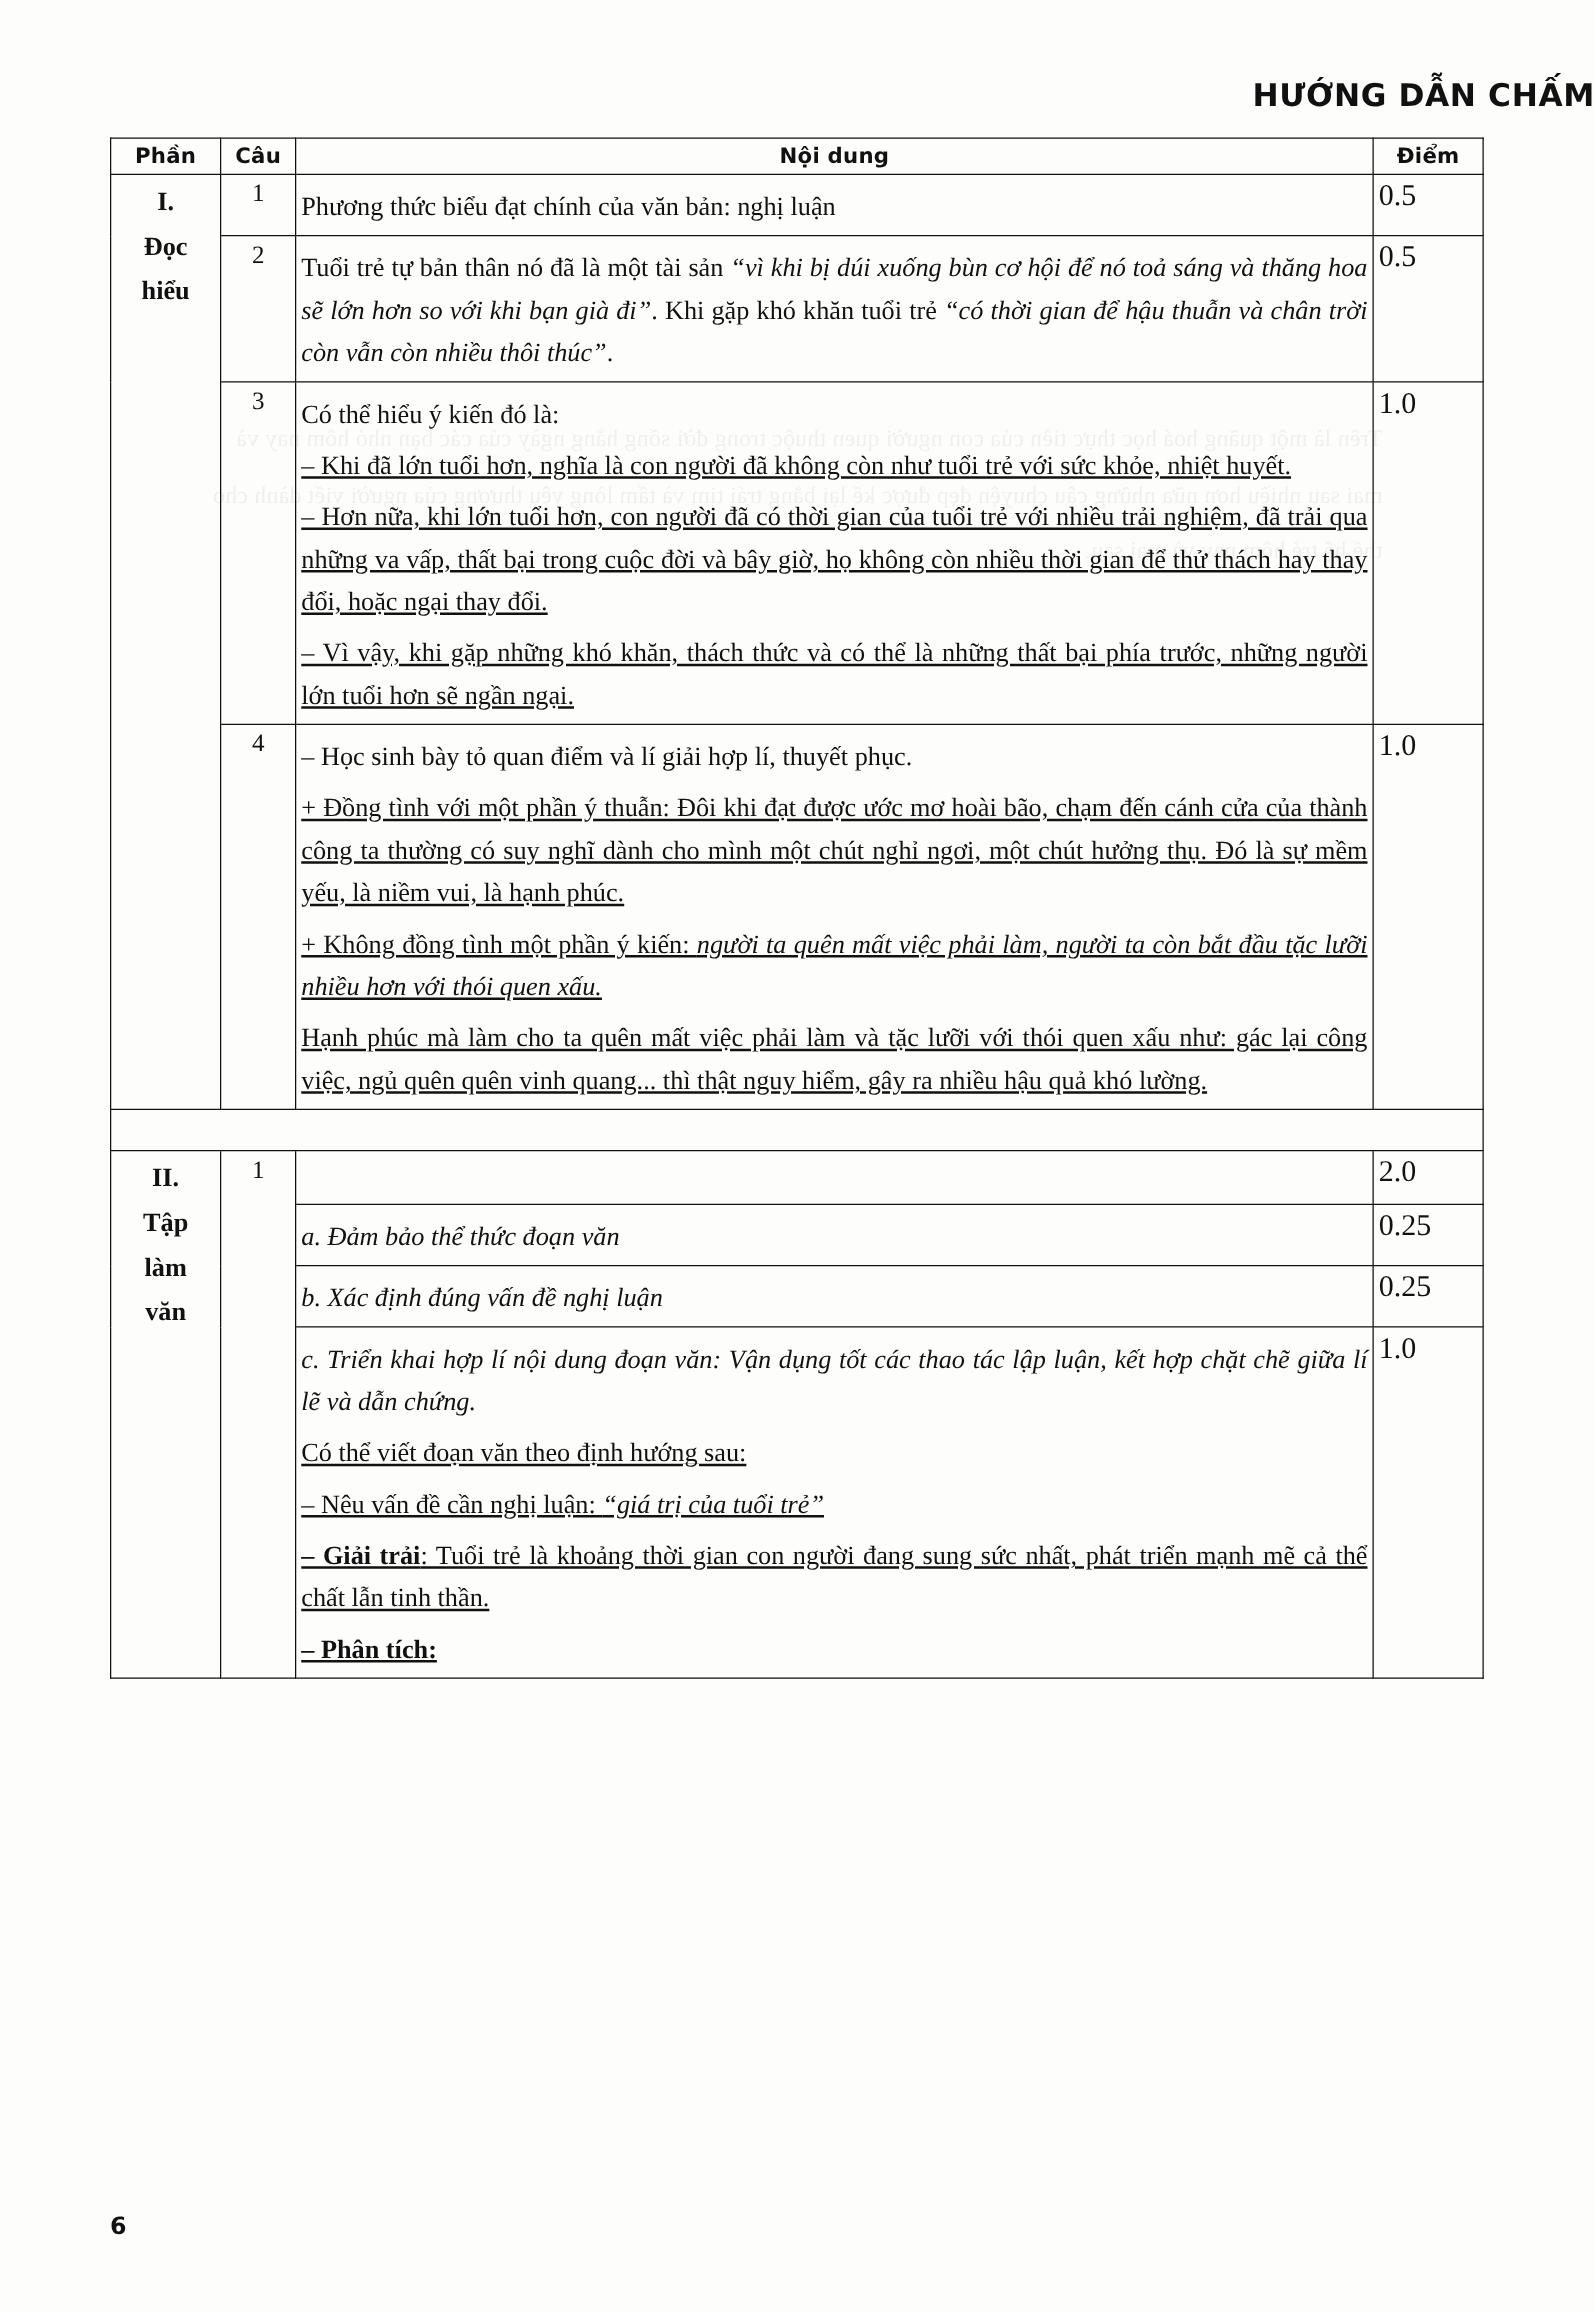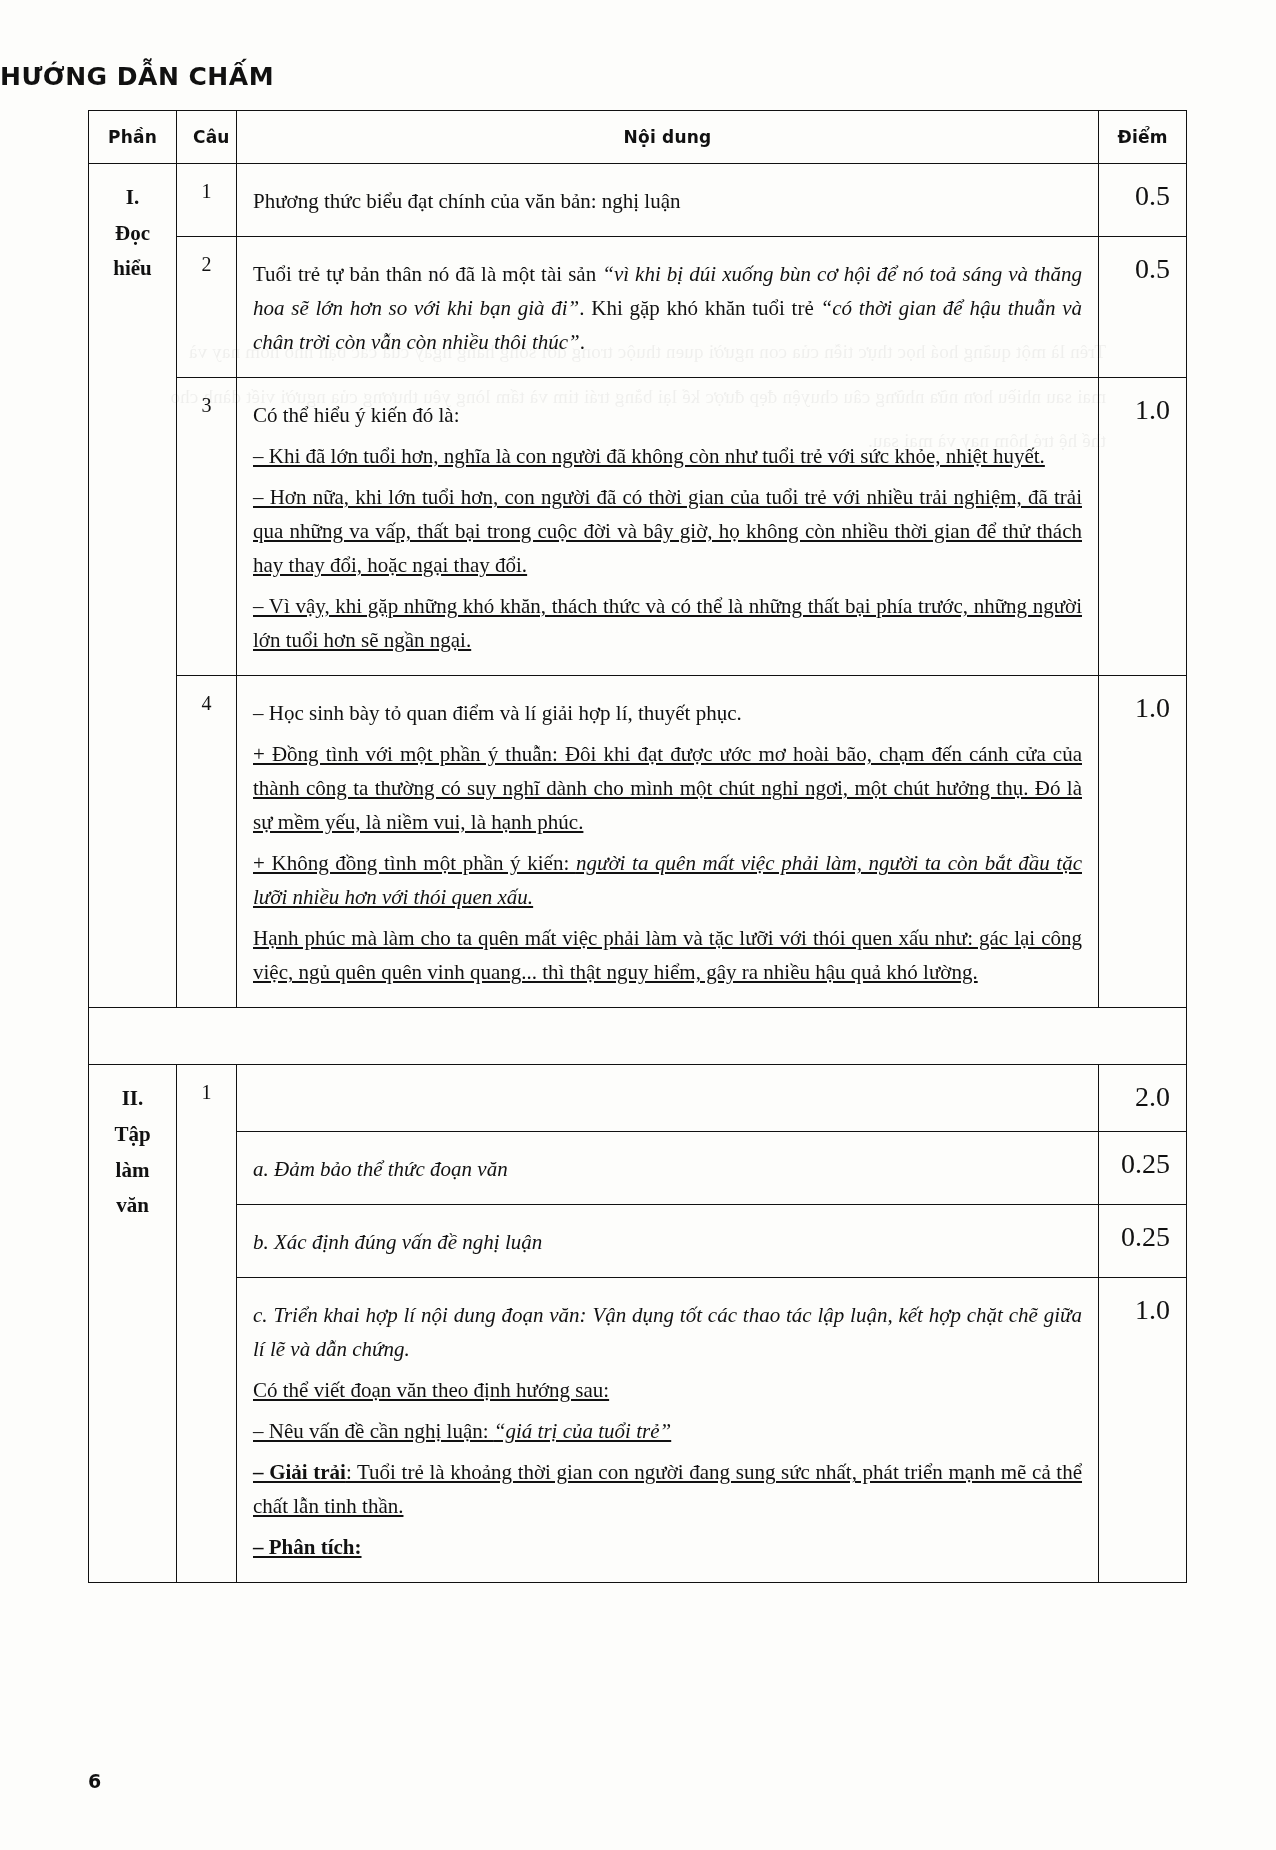--- a/index.html
+++ b/index.html
@@ -32,39 +32,39 @@
     line-height: 2.35;
     color: #222;
     padding: 330px 170px 0 170px;
     box-sizing: border-box;
     letter-spacing: .2px;
   }
   .doc-title {
     position: absolute;
     top: 62px;
     left: 0;
-    right: 13px;
-    text-align: left;
+    right: 0;
+    text-align: right;
     font-family: "DejaVu Sans", sans-serif;
     font-weight: bold;
     font-size: 25px;
     letter-spacing: .5px;
   }
   table.grading {
     position: absolute;
     top: 110px;
     left: 88px;
     width: 1098px;
     border-collapse: collapse;
     table-layout: fixed;
   }
   table.grading td, table.grading th {
     border: 1.6px solid #111;
     vertical-align: top;
-    padding: 16px;
+    padding: 4px;
   }
   col.c-phan { width: 88px; }
   col.c-cau  { width: 60px; }
   col.c-noi  { width: 862px; }
   col.c-diem { width: 88px; }
 
   thead th {
     font-family: "DejaVu Sans", sans-serif;
     font-size: 17px;
     font-weight: bold;
@@ -78,22 +78,22 @@
     font-size: 21px;
     padding-top: 10px;
     line-height: 1.7;
   }
   td.cau {
     text-align: center;
     font-size: 20px;
     padding-top: 11px;
   }
   td.diem {
-    text-align: right;
-    font-size: 28px;
+    text-align: left;
+    font-size: 24px;
     padding-top: 11px;
   }
   td.noi {
     font-size: 21px;
     line-height: 1.62;
     padding: 9px 14px 11px 14px;
     text-align: justify;
   }
   td.noi p { margin: 4px 0 2px 0; }
   td.noi p + p { margin-top: 7px; text-decoration: underline; }

